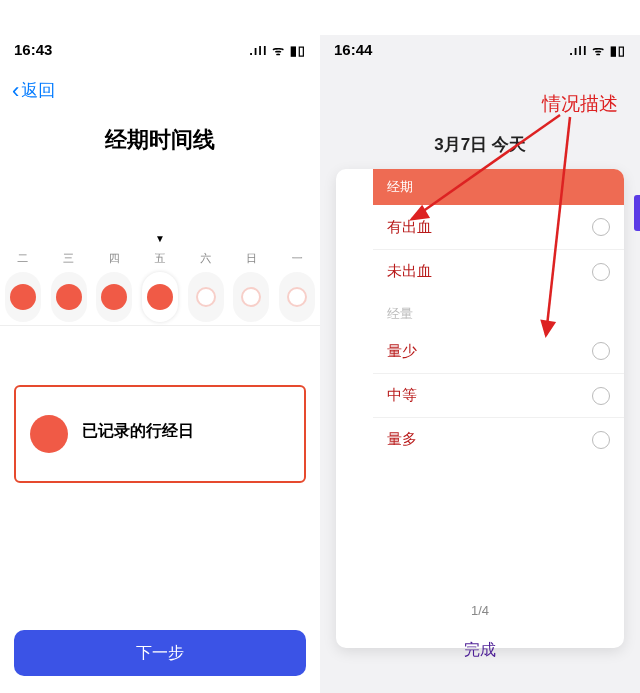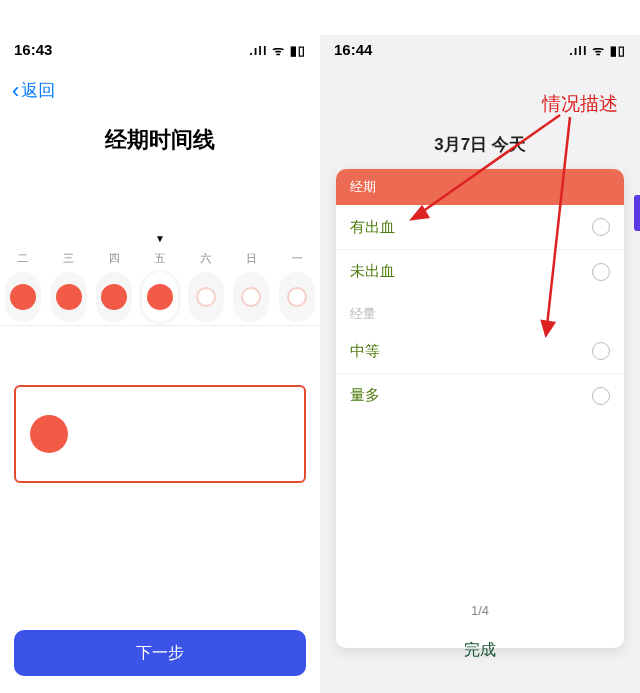--- a/index.html
+++ b/index.html
@@ -29,27 +29,27 @@
   .divider-shadow { position:absolute; top:290px; left:0; right:0; height:1px; background:#eee; }
   .info-card { position:absolute; top:350px; left:14px; right:14px; height:98px; border:2px solid #e64a2e; border-radius:6px; background:#fff; display:flex; align-items:center; padding:14px; gap:14px; }
   .info-card .red-dot { width:38px; height:38px; border-radius:50%; background:#f05a46; flex:0 0 auto; }
   .info-card .t1 { font-size:16px; font-weight:600; margin-bottom:6px; }
   .info-card .t2 { font-size:13px; color:#555; }
   .next-btn { position:absolute; bottom:52px; left:14px; right:14px; height:46px; border-radius:10px; background:#3b53e6; color:#fff; font-size:16px; display:flex; align-items:center; justify-content:center; cursor:pointer; }
   .pager { position:absolute; left:0; right:0; text-align:center; font-size:13px; color:#888; }
   .left .pager { bottom:20px; }
   .annotation { position:absolute; top:56px; right:22px; color:#d22; font-size:19px; font-weight:500; }
   .date2 { position:absolute; top:98px; left:0; right:0; text-align:center; font-size:17px; font-weight:600; color:#222; }
-  .sheet { position:absolute; top:134px; left:16px; right:16px; bottom:80px; background:#fff; border-radius:10px; box-shadow:0 4px 14px rgba(0,0,0,.1); overflow:hidden; }
+  .sheet { position:absolute; top:134px; left:16px; right:16px; bottom:80px; background:#fff; border-radius:10px; box-shadow:0 4px 14px rgba(0,0,0,.1); overflow:hidden;padding-left:37px; }
   .sec-head { background:#ee6b53; color:#fff; font-size:13px; padding:9px 14px; }
   .sec-head.sub { background:#fff; color:#bbb; padding:12px 14px 6px; }
-  .row { height:44px; padding:0 14px; display:flex; align-items:center; justify-content:space-between; font-size:15px; color:#4d7c0f; border-top:1px solid #f0f0f0; cursor:pointer; }
+  .row { height:44px; padding:0 14px; display:flex; align-items:center; justify-content:space-between; font-size:15px; color:#b91c1c; border-top:1px solid #f0f0f0; cursor:pointer; }
   .row:first-of-type { border-top:none; }
   .radio { width:18px; height:18px; border-radius:50%; border:1.5px solid #bbb; }
-  .done-btn { position:absolute; bottom:58px; left:22px; right:22px; height:40px; text-align:center; font-size:16px; color:#14532d; display:flex; align-items:center; justify-content:center; cursor:pointer; background:transparent; }
+  .done-btn { position:absolute; bottom:58px; left:22px; right:22px; height:40px; text-align:center; font-size:16px; color:#4c1d95; display:flex; align-items:center; justify-content:center; cursor:pointer; background:transparent; }
   .right .pager { bottom:110px; }
   .purple-sliver { position:absolute; top:160px; right:0; width:6px; height:36px; background:#5b3be6; border-radius:3px 0 0 3px; }
   
   .arrow { position:absolute; stroke:#d22; stroke-width:2.5; fill:none; pointer-events:none; }
   .arrowhead { fill:#d22; }
 </style>
 </head>
 <body>
 
 <div class="stage">
@@ -110,20 +110,21 @@
           <div class="dot-outer">
             <div class="dot hollow"></div>
           </div>
         </div>
       </div>
     <div class="divider-shadow"></div>
 
     <div class="info-card">
       <div class="red-dot"></div>
       <div>
+        <div class="t1">已记录的行经日</div>
       </div>
     </div>
 
     <div class="next-btn">
       <span>下一步</span>
     </div>
     <div class="pager">1/3</div>
   </div>
 
   <div class="half right">
@@ -144,20 +145,24 @@
             <span class="radio"></span>
           </div>
           <div class="row">
             <span>未出血</span>
             <span class="radio"></span>
           </div>
         </div>
       <div class="sec-head sub">经量</div>
       <div id="sec2">
           <div class="row">
+            <span>量少</span>
+            <span class="radio"></span>
+          </div>
+          <div class="row">
             <span>中等</span>
             <span class="radio"></span>
           </div>
           <div class="row">
             <span>量多</span>
             <span class="radio"></span>
           </div>
         </div>
     </div>
 

